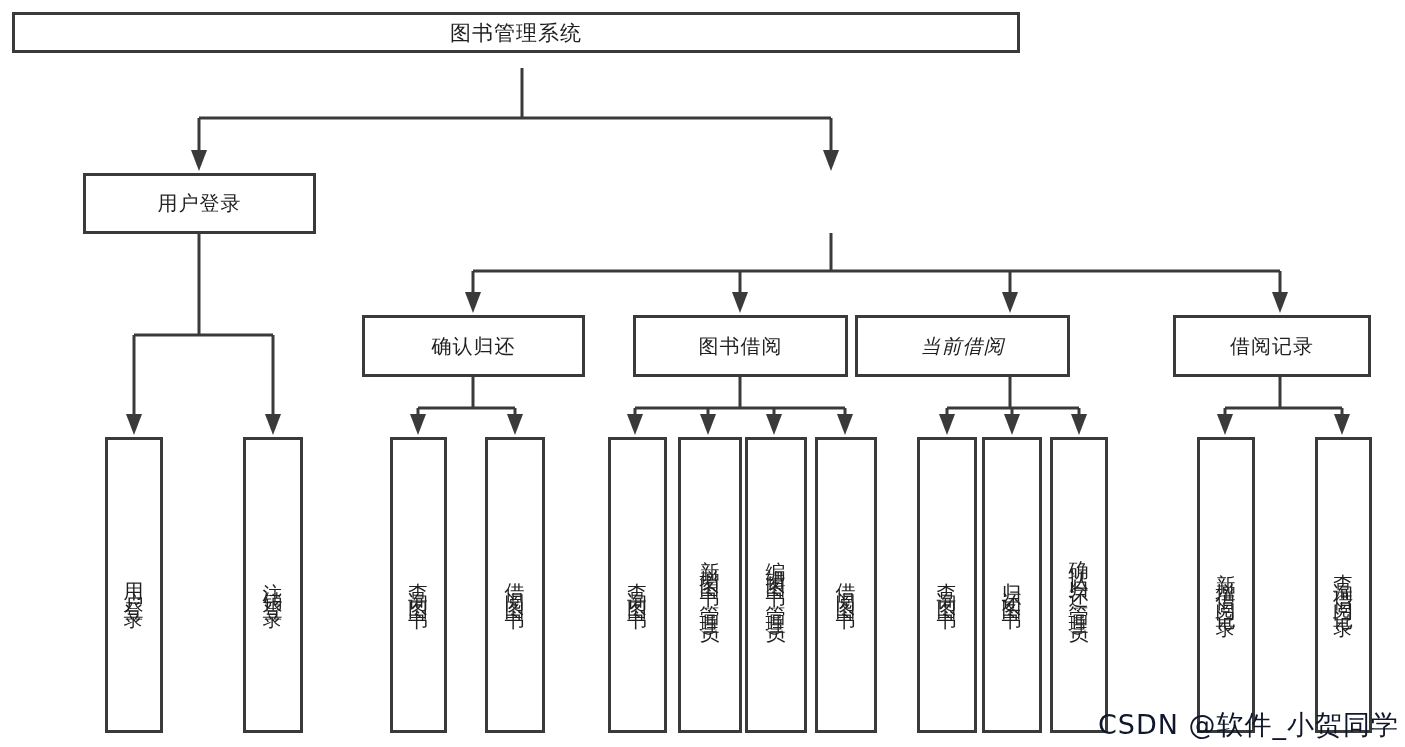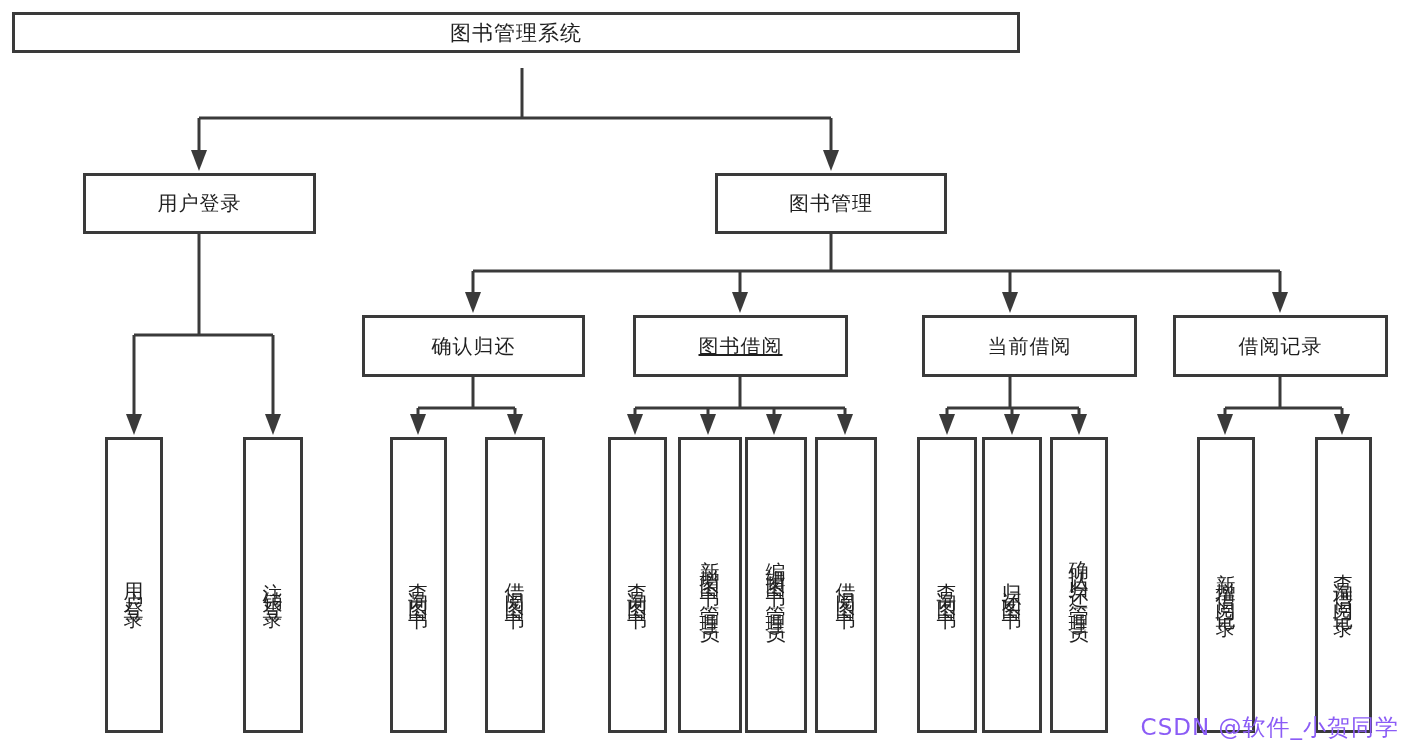--- a/index.html
+++ b/index.html
@@ -27,22 +27,22 @@
     writing-mode:vertical-rl;
     text-orientation:mixed;
     font-size:20px;
     letter-spacing:9px;
     line-height:1;
     white-space:nowrap;
   }
   .watermark{
     position:absolute;
     right:6px;bottom:4px;
-    font-size:23px;
-    color:#8b5cf6;
+    font-size:27px;
+    color:#0f172a;
     z-index:5;
     letter-spacing:1px;
   }
   svg line, svg path{stroke:#3a3a3a;stroke-width:3;fill:none;}
   svg polygon{fill:#3a3a3a;stroke:none;}
 </style>
 </head>
 <body>
 
 <div id="stage">
@@ -119,26 +119,25 @@
       <line x1="1225" y1="408" x2="1225" y2="417"></line>
       <polygon points="1217,414 1233,414 1225,435"></polygon>
       <line x1="1342" y1="408" x2="1342" y2="417"></line>
       <polygon points="1334,414 1350,414 1342,435"></polygon>
     </g>
   </svg>
 
   <div class="node hnode root" style="left:12px;top:12px;width:1008px;height:41px;">图书管理系统</div>
 
   <div class="node hnode" style="left:83px;top:173px;width:233px;height:61px;">用户登录</div>
-  <div class="node hnode" style="left:715px;top:173px;width:232px;height:61px;">图书管理</div>
 
   <div class="node hnode" style="left:362px;top:315px;width:223px;height:62px;">确认归还</div>
-  <div class="node hnode" style="left:633px;top:315px;width:215px;height:62px;text-decoration:underline;">图书借阅</div>
-  <div class="node hnode" style="left:922px;top:315px;width:215px;height:62px;">当前借阅</div>
-  <div class="node hnode" style="left:1173px;top:315px;width:215px;height:62px;">借阅记录</div>
+  <div class="node hnode" style="left:633px;top:315px;width:215px;height:62px;">图书借阅</div>
+  <div class="node hnode" style="left:855px;top:315px;width:215px;height:62px;font-style:italic;">当前借阅</div>
+  <div class="node hnode" style="left:1173px;top:315px;width:198px;height:62px;">借阅记录</div>
 
   <div class="node vnode" style="left:105px;width:58px;">
     <span class="vtext">用户登录</span>
   </div>
   <div class="node vnode" style="left:243px;width:60px;">
     <span class="vtext">注销登录</span>
   </div>
 
   <div class="node vnode" style="left:390px;width:57px;">
     <span class="vtext">查询图书</span>

